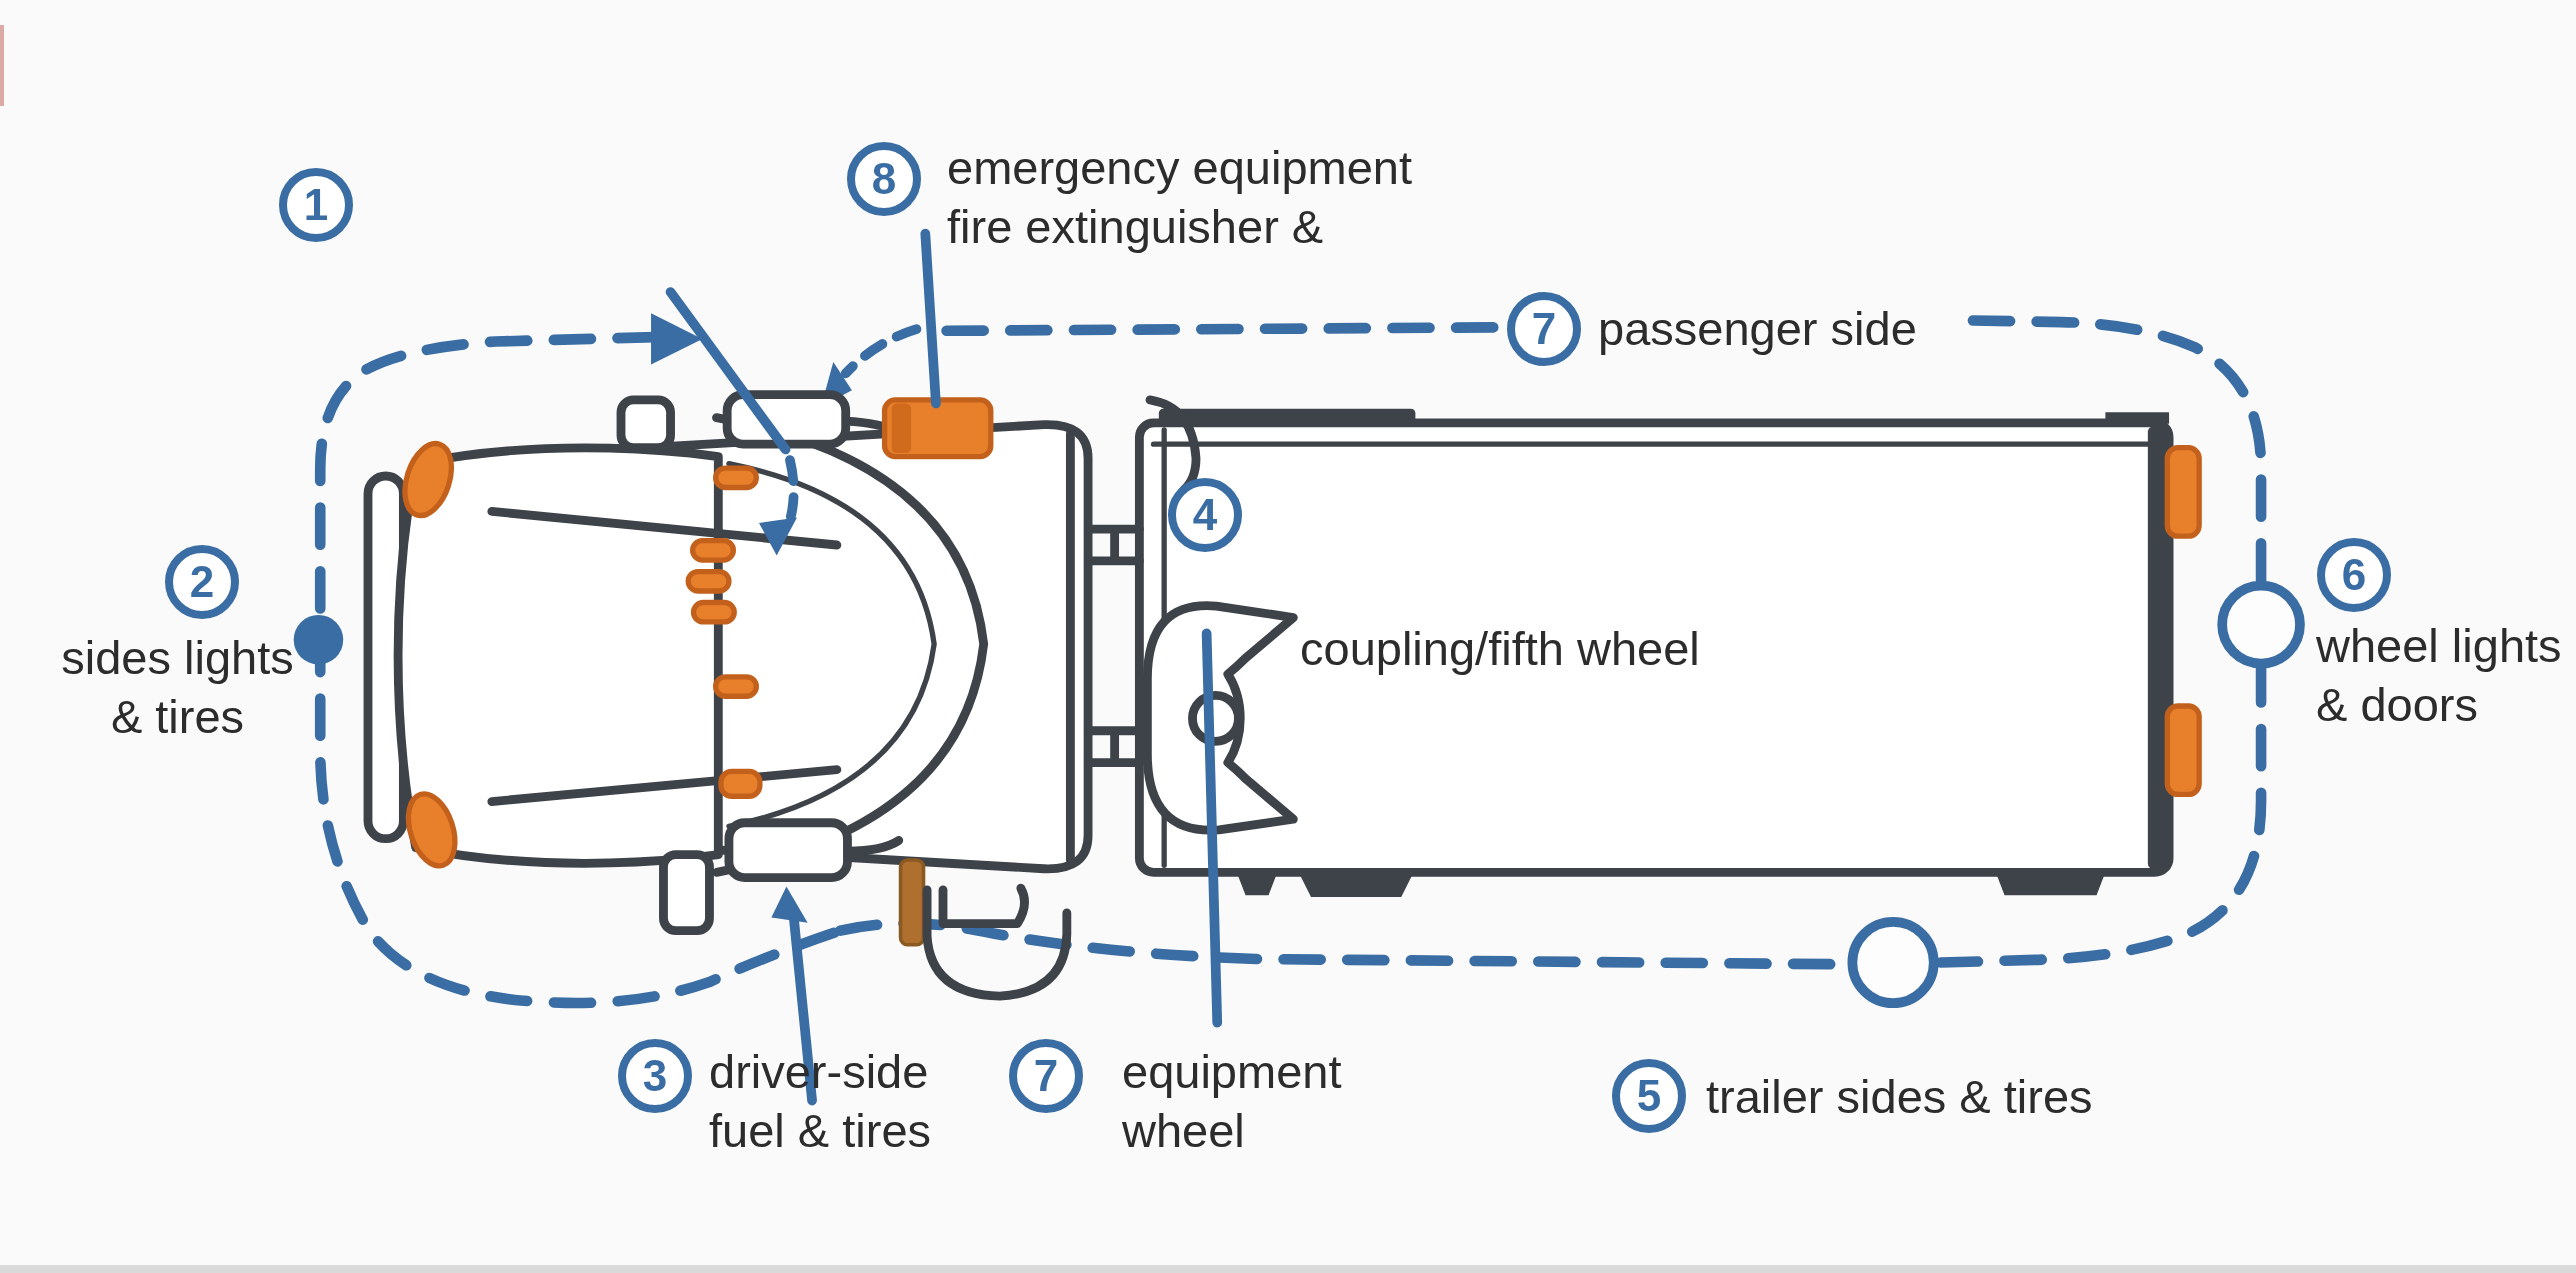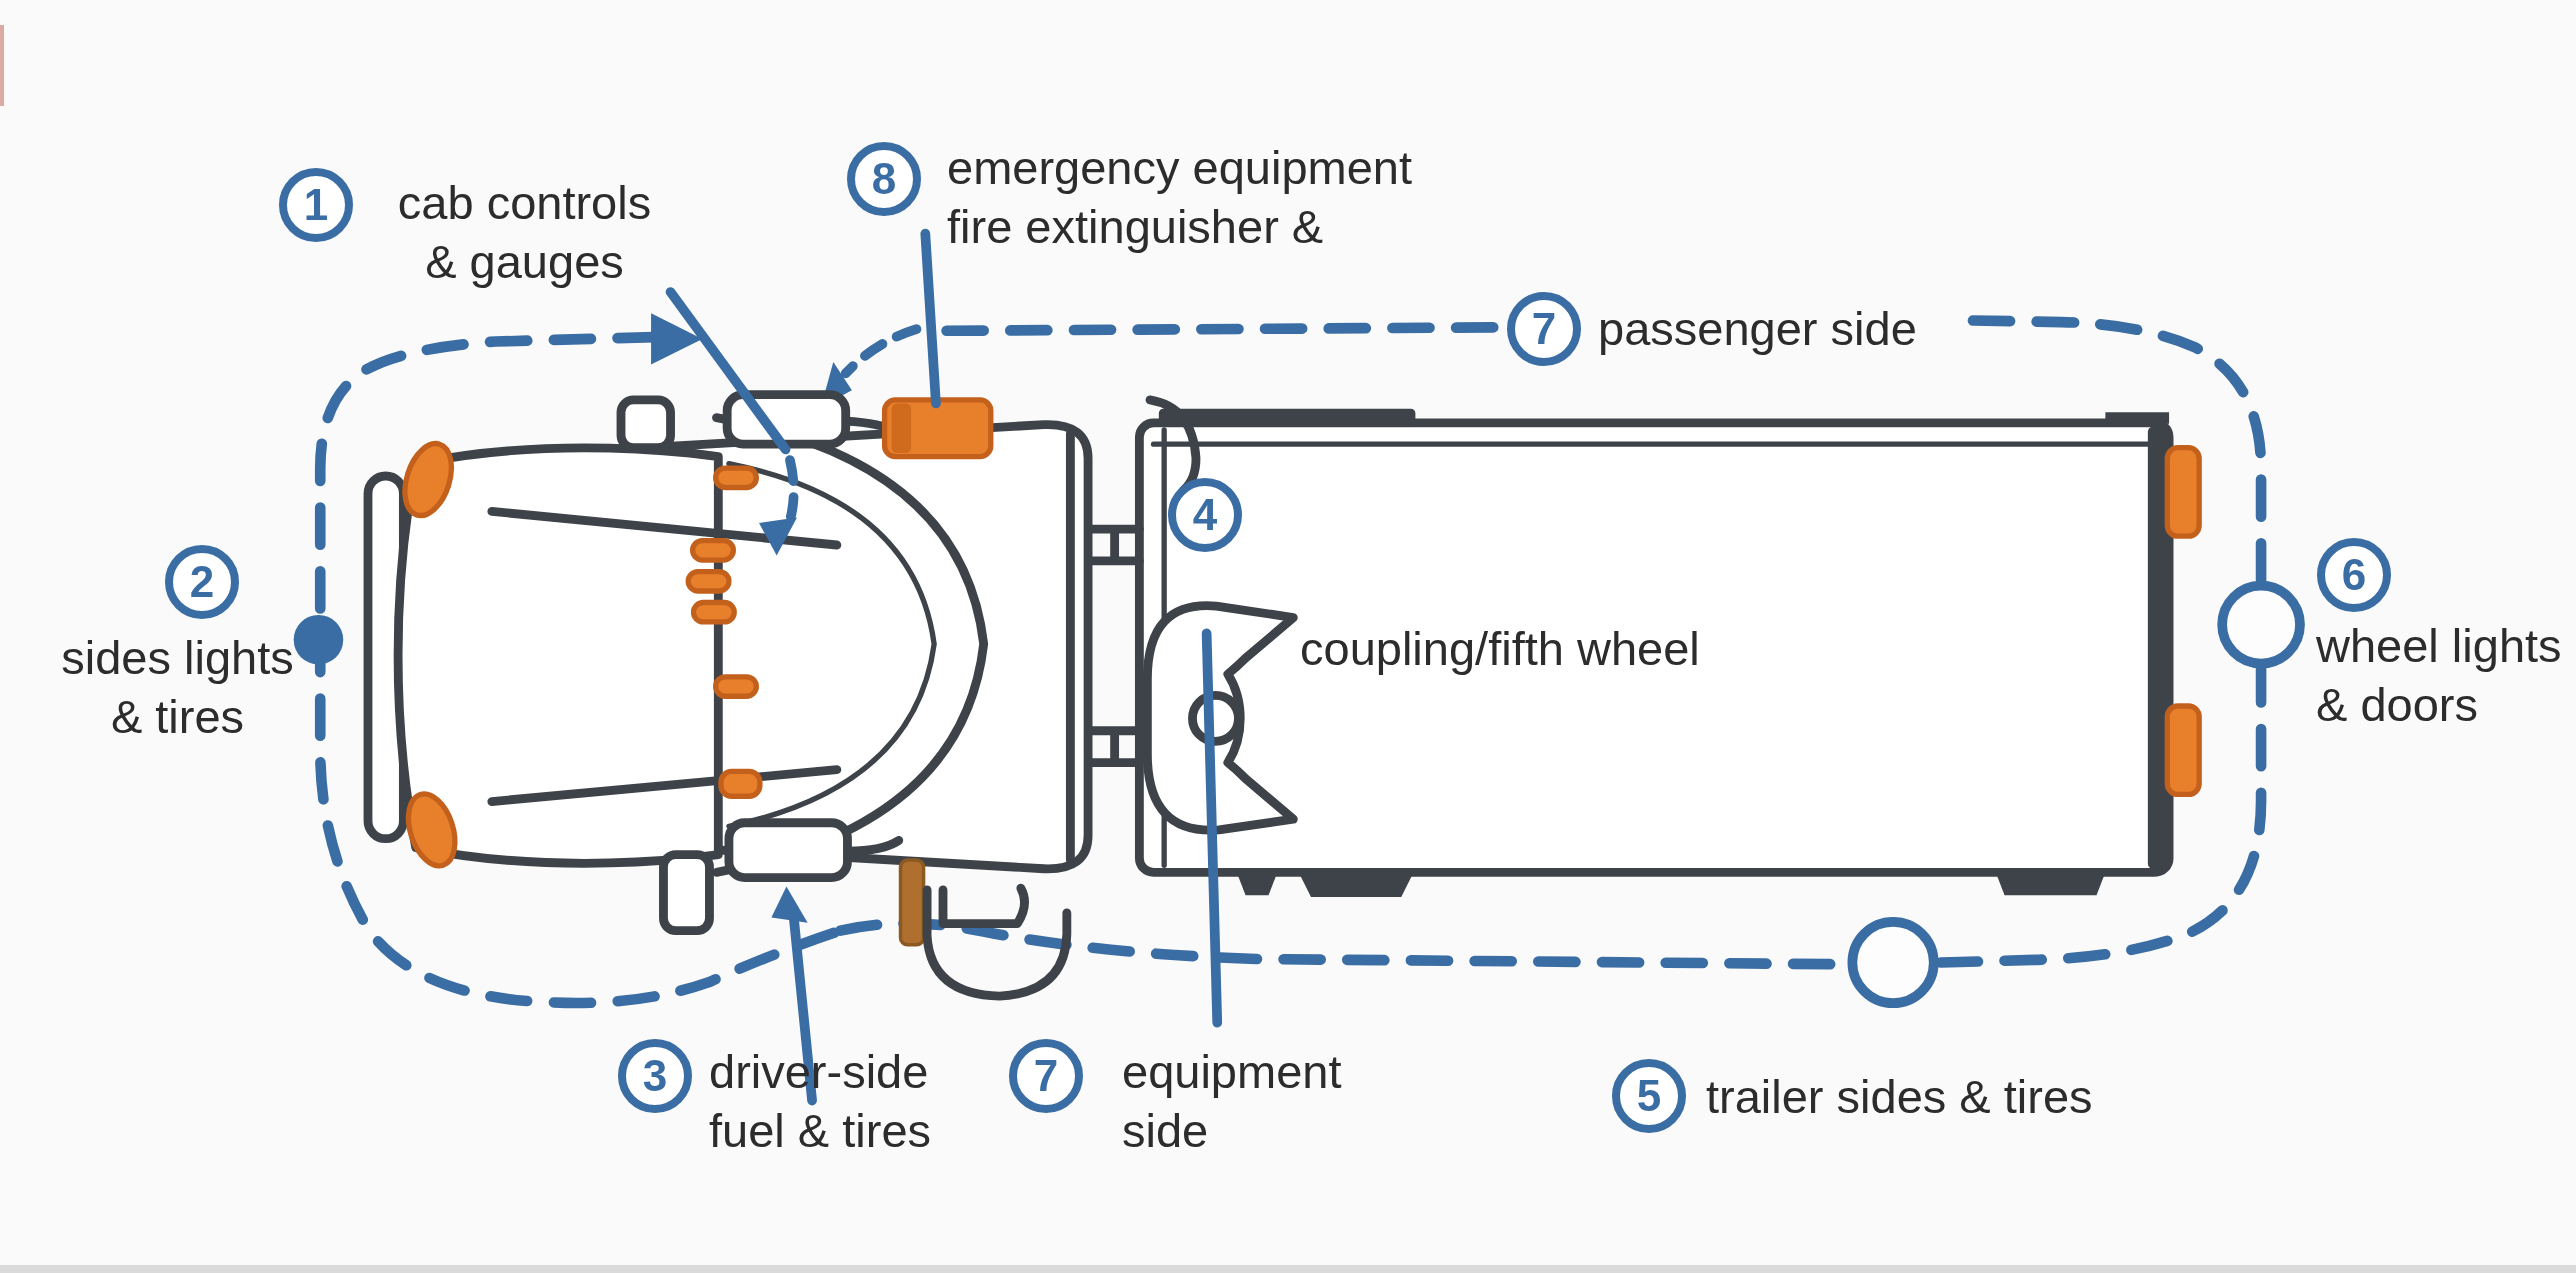--- a/index.html
+++ b/index.html
@@ -130,24 +130,20 @@
       <path class="lead-dash" d="M 893 520 Q 901 554 894 584"></path>
       <polygon class="bluefill" points="878,628 901,585 858,591"></polygon>
       <path class="lead" d="M 1046 264 L 1058 456"></path>
       <path class="lead" d="M 1364 716 L 1376 1156"></path>
       <path class="lead" d="M 918 1244 L 897 1034"></path>
       <polygon class="bluefill" points="889,1002 913,1043 872,1037"></polygon>
     </g>
   </svg>
 
   <div class="badge" style="left:279px;top:168px">1</div>
-  <div class="cap center" style="left:372px;top:173px">
-    <div>cab controls</div>
-    <div>&amp; gauges</div>
-  </div>
 
   <div class="badge" style="left:165px;top:545px">2</div>
   <div class="cap center" style="left:25px;top:628px">
     <div>sides lights</div>
     <div>&amp; tires</div>
   </div>
 
   <div class="badge" style="left:618px;top:1039px">3</div>
   <div class="cap" style="left:709px;top:1042px">
     <div>driver-side</div>
@@ -171,21 +167,21 @@
   </div>
 
   <div class="badge" style="left:1507px;top:292px">7</div>
   <div class="cap" style="left:1598px;top:299px">
     <div>passenger side</div>
   </div>
 
   <div class="badge" style="left:1009px;top:1039px">7</div>
   <div class="cap" style="left:1122px;top:1042px">
     <div>equipment</div>
-    <div>side</div>
+    <div>wheel</div>
   </div>
 
   <div class="badge" style="left:847px;top:142px">8</div>
   <div class="cap" style="left:947px;top:138px">
     <div>emergency equipment</div>
     <div>fire extinguisher &amp;</div>
   </div>
 
   <div id="artifact-mark"></div>
   <div id="artifact-strip"></div>

